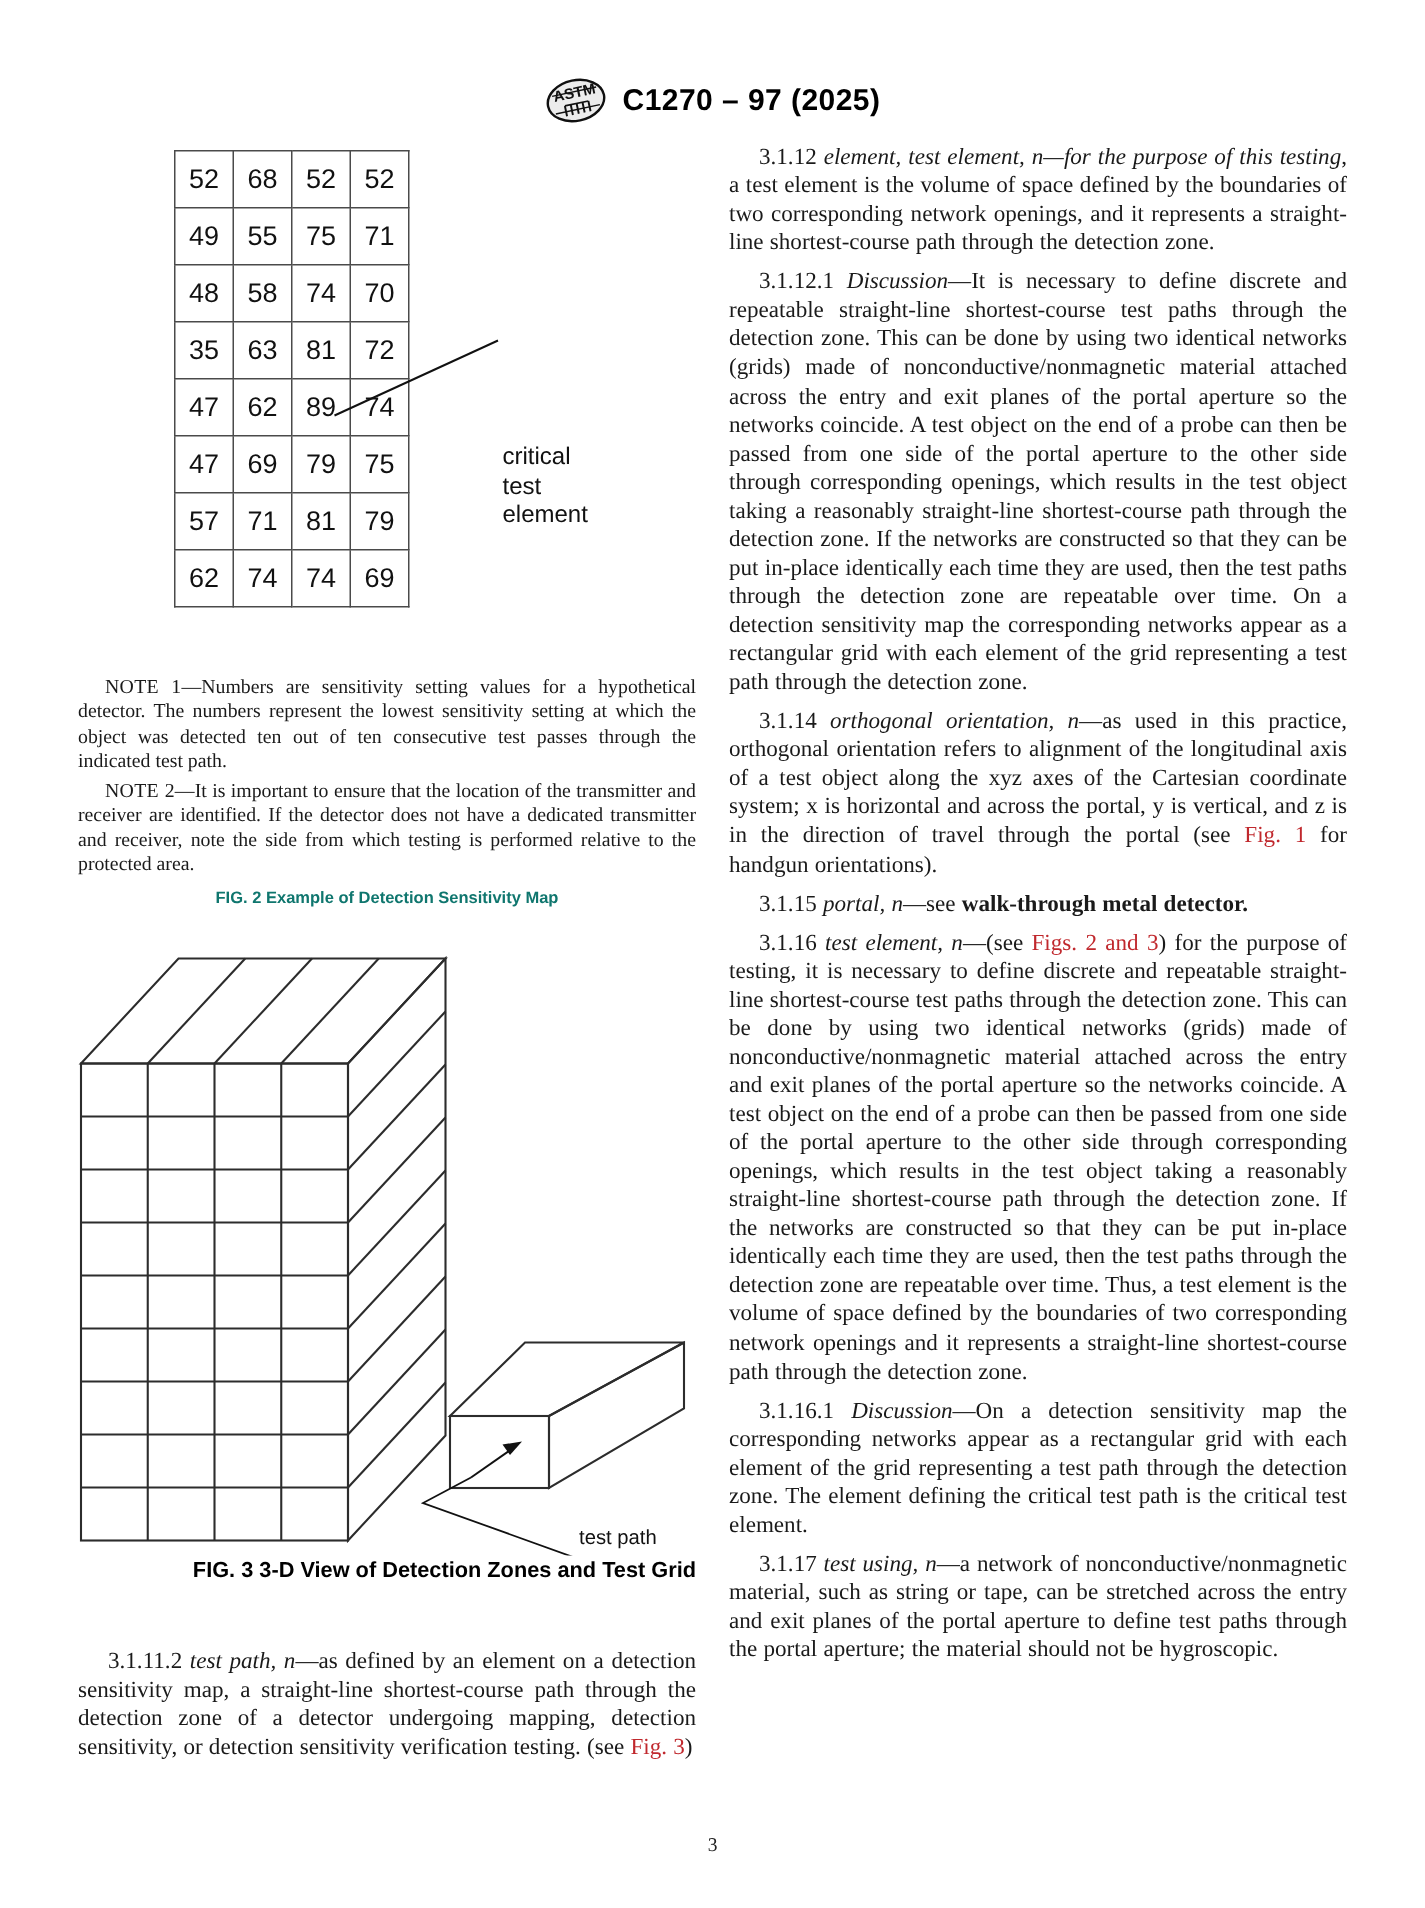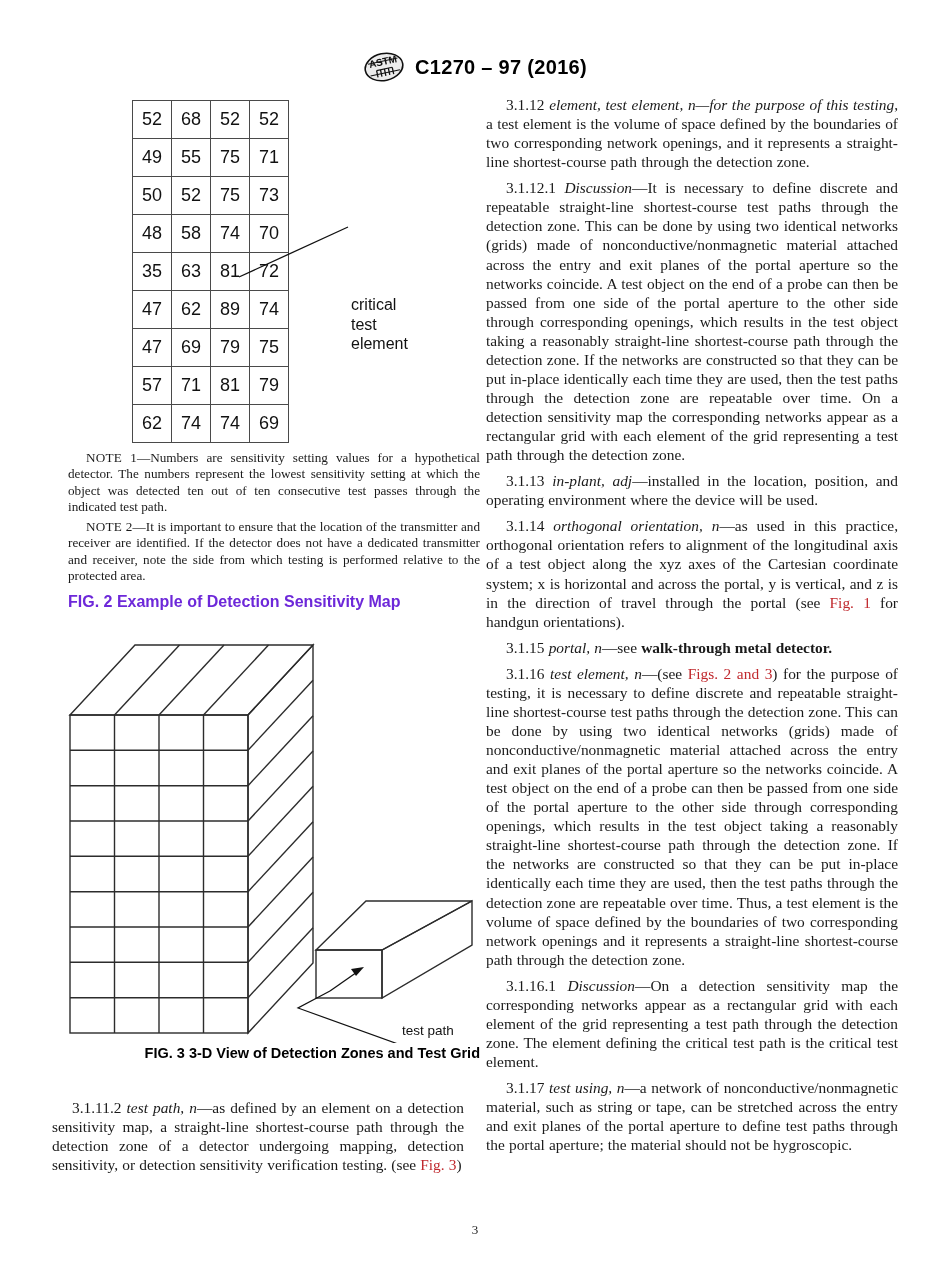--- a/index.html
+++ b/index.html
@@ -39,21 +39,21 @@
     font-family: "Liberation Sans", sans-serif;
     font-weight: bold;
     font-size: 20px;
     letter-spacing: 0.3px;
     color: #000;
   }
 
   
   .col-left {
     position: absolute;
-    left: 68px;
+    left: 52px;
     top: 95px;
     width: 412px;
   }
   .col-right {
     position: absolute;
     left: 486px;
     top: 95px;
     width: 412px;
   }
 
@@ -107,23 +107,24 @@
     color: #1a1a1a;
     hyphens: auto;
   }
   .note .nlabel {
     font-variant: small-caps;
     letter-spacing: 0.2px;
   }
   .fig-caption {
     font-family: "Liberation Sans", sans-serif;
     font-weight: bold;
-    font-size: 16px;
+    font-size: 11px;
+    text-align: center;
     margin-top: 9px;
-    color: #6d28d9;
+    color: #0f766e;
   }
 
   
   .fig3-wrap {
     position: relative;
     width: 412px;
     height: 410px;
     margin-top: 22px;
     text-align: right;
   }
@@ -185,45 +186,39 @@
         <g transform="rotate(-12 21 15)">
           <ellipse cx="21" cy="15" rx="19" ry="13.5" fill="none" stroke="#111" stroke-width="1.6"></ellipse>
           <ellipse cx="21" cy="15" rx="19" ry="13.5" fill="#111" opacity="0.08"></ellipse>
           <path d="M6 9 h30 M6 21 h30" stroke="#111" stroke-width="1"></path>
           <text x="21" y="13" font-family="Liberation Sans, sans-serif" font-size="10" font-weight="bold" text-anchor="middle" fill="#111">ASTM</text>
           <path d="M13 17 v7 M17 17 v7 M21 17 v7 M25 17 v7 M29 17 v7" stroke="#111" stroke-width="1.3"></path>
           <path d="M13 17 h16" stroke="#111" stroke-width="1.1"></path>
         </g>
       </svg>
     </span>
-    <span class="header-title">C1270 – 97 (2016)</span>
+    <span class="header-title">C1270 – 97 (2025)</span>
   </div>
 
   <div class="col-left">
 
     <div class="fig2-wrap">
       <table class="sens-grid">
         <tbody id="sens-grid-body">
             <tr>
               <td>52</td>
               <td>68</td>
               <td>52</td>
               <td>52</td>
             </tr>
             <tr>
               <td>49</td>
               <td>55</td>
               <td>75</td>
               <td>71</td>
-            </tr>
-            <tr>
-              <td>50</td>
-              <td>52</td>
-              <td>75</td>
-              <td>73</td>
             </tr>
             <tr>
               <td>48</td>
               <td>58</td>
               <td>74</td>
               <td>70</td>
             </tr>
             <tr>
               <td>35</td>
               <td>63</td>
@@ -332,21 +327,20 @@
   <div class="left-bottom">
     <p class="body"><span>3.1.11.2</span> <span class="it">test path, n</span><span>—as defined by an element on a detection sensitivity map, a straight-line shortest-course path through the detection zone of a detector undergoing mapping, detection sensitivity, or detection sensitivity verification testing. (see </span><span class="xref">Fig. 3</span><span>)</span></p>
   </div>
 
   <div class="col-right">
 
     <p class="body"><span>3.1.12</span> <span class="it">element, test element, n—for the purpose of this testing</span><span>, a test element is the volume of space defined by the boundaries of two corresponding network openings, and it represents a straight-line shortest-course path through the detection zone.</span></p>
 
     <p class="body"><span>3.1.12.1</span> <span class="it">Discussion</span><span>—It is necessary to define discrete and repeatable straight-line shortest-course test paths through the detection zone. This can be done by using two identical networks (grids) made of nonconductive/nonmagnetic material attached across the entry and exit planes of the portal aperture so the networks coincide. A test object on the end of a probe can then be passed from one side of the portal aperture to the other side through corresponding openings, which results in the test object taking a reasonably straight-line shortest-course path through the detection zone. If the networks are constructed so that they can be put in-place identically each time they are used, then the test paths through the detection zone are repeatable over time. On a detection sensitivity map the corresponding networks appear as a rectangular grid with each element of the grid representing a test path through the detection zone.</span></p>
 
-    <p class="body"><span>3.1.13</span> <span class="it">in-plant, adj</span><span>—installed in the location, position, and operating environment where the device will be used.</span></p>
 
     <p class="body"><span>3.1.14</span> <span class="it">orthogonal orientation, n</span><span>—as used in this practice, orthogonal orientation refers to alignment of the longitudinal axis of a test object along the xyz axes of the Cartesian coordinate system; x is horizontal and across the portal, y is vertical, and z is in the direction of travel through the portal (see </span><span class="xref">Fig. 1</span><span> for handgun orientations).</span></p>
 
     <p class="body"><span>3.1.15</span> <span class="it">portal, n</span><span>—see </span><span class="bd">walk-through metal detector.</span></p>
 
     <p class="body"><span>3.1.16</span> <span class="it">test element, n</span><span>—(see </span><span class="xref">Figs. 2 and 3</span><span>) for the purpose of testing, it is necessary to define discrete and repeatable straight-line shortest-course test paths through the detection zone. This can be done by using two identical networks (grids) made of nonconductive/nonmagnetic material attached across the entry and exit planes of the portal aperture so the networks coincide. A test object on the end of a probe can then be passed from one side of the portal aperture to the other side through corresponding openings, which results in the test object taking a reasonably straight-line shortest-course path through the detection zone. If the networks are constructed so that they can be put in-place identically each time they are used, then the test paths through the detection zone are repeatable over time. Thus, a test element is the volume of space defined by the boundaries of two corresponding network openings and it represents a straight-line shortest-course path through the detection zone.</span></p>
 
     <p class="body"><span>3.1.16.1</span> <span class="it">Discussion</span><span>—On a detection sensitivity map the corresponding networks appear as a rectangular grid with each element of the grid representing a test path through the detection zone. The element defining the critical test path is the critical test element.</span></p>
 
     <p class="body"><span>3.1.17</span> <span class="it">test using, n</span><span>—a network of nonconductive/nonmagnetic material, such as string or tape, can be stretched across the entry and exit planes of the portal aperture to define test paths through the portal aperture; the material should not be hygroscopic.</span></p>

